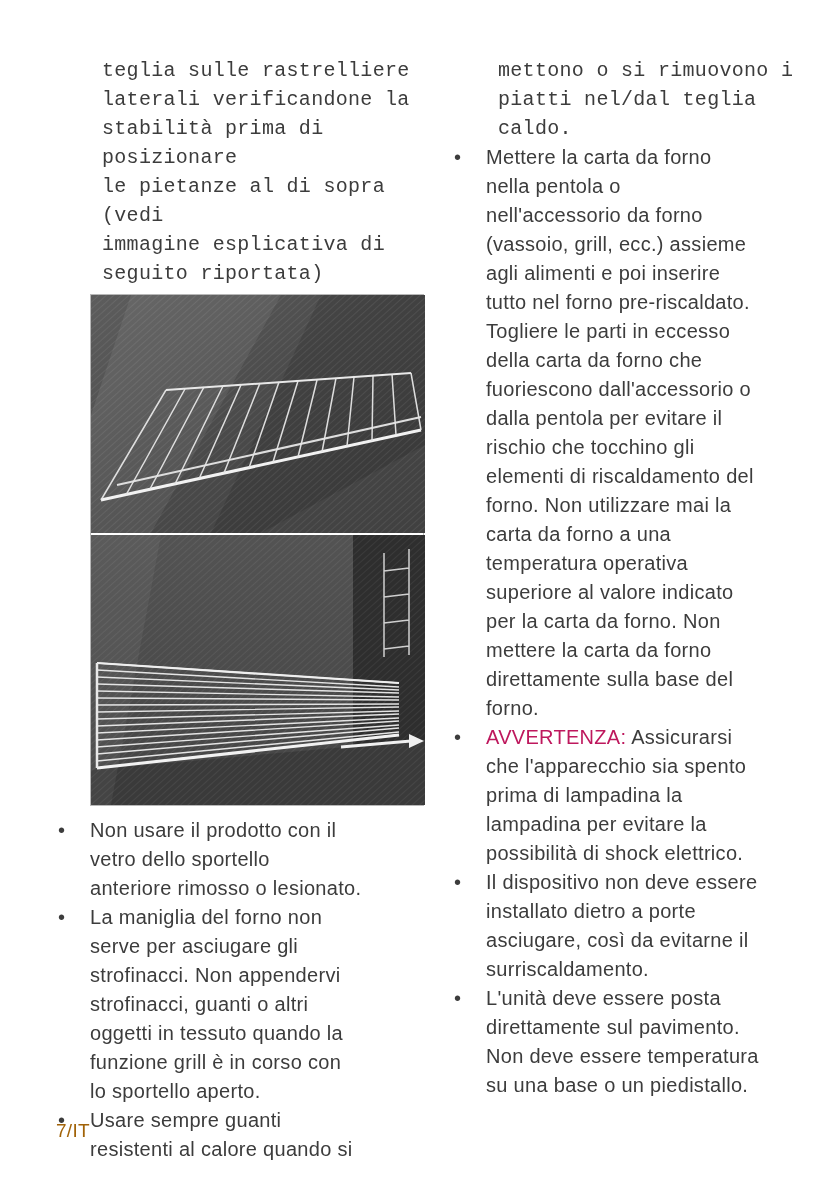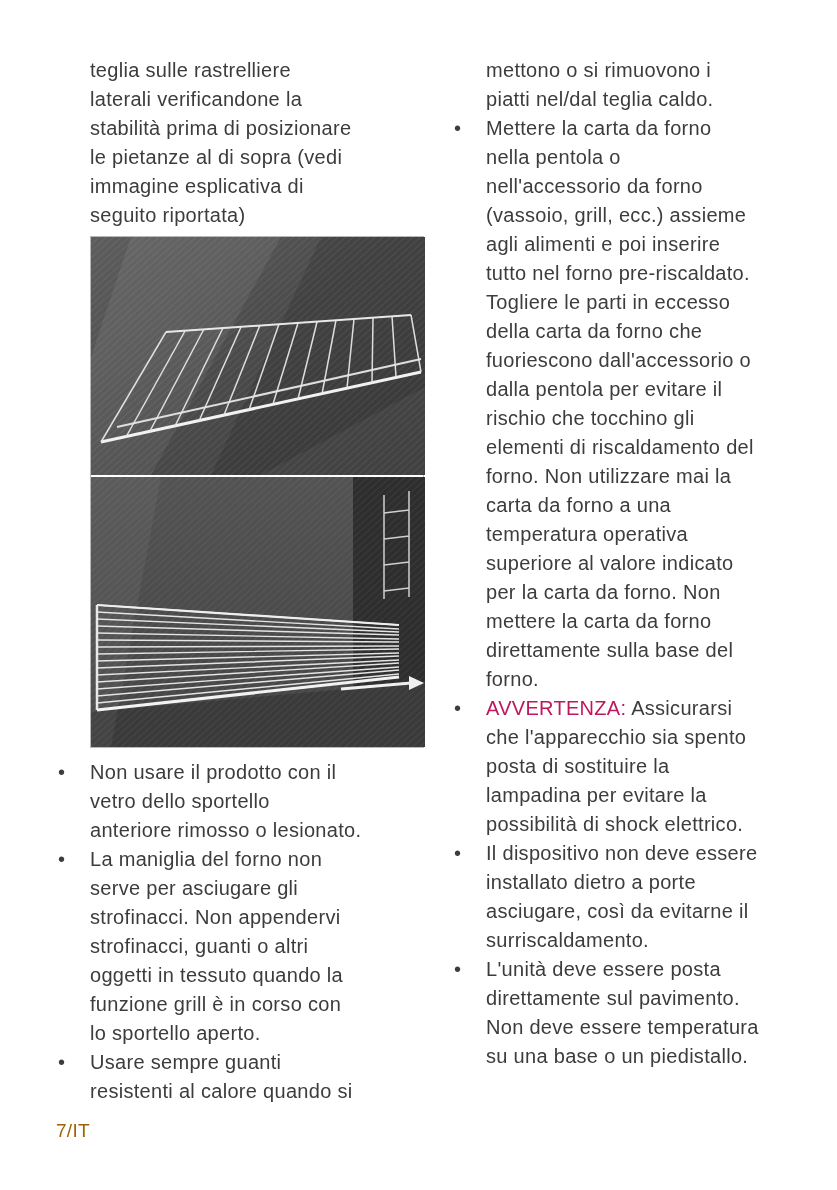--- a/index.html
+++ b/index.html
@@ -19,22 +19,23 @@
     padding:56px 0 0 58px;
   }
   .col {
     font-size:20px;
     line-height:29px;
     letter-spacing:0.3px;
   }
   .col-left  { width:366px; }
   .col-right { width:344px; }
   .intro {
-    margin-left:32px;
+    margin-left:44px;
     white-space:pre-line;
+    font-family:Liberation Mono, monospace;
   }
   .bullets { list-style:none; }
   .bullet {
     display:flex;
     align-items:flex-start;
   }
   .marker {
     flex:0 0 32px;
     line-height:29px;
   }
@@ -170,21 +171,21 @@
 superiore al valore indicato
 per la carta da forno. Non
 mettere la carta da forno
 direttamente sulla base del
 forno.</span></span>
         </li>
         <li class="bullet">
           <span class="marker">•</span>
           <span class="btext"><b>AVVERTENZA:</b><span> Assicurarsi
 che l'apparecchio sia spento
-posta di sostituire la
+prima di lampadina la
 lampadina per evitare la
 possibilità di shock elettrico.</span></span>
         </li>
         <li class="bullet">
           <span class="marker">•</span>
           <span class="btext"><b></b><span>Il dispositivo non deve essere
 installato dietro a porte
 asciugare, così da evitarne il
 surriscaldamento.</span></span>
         </li>

